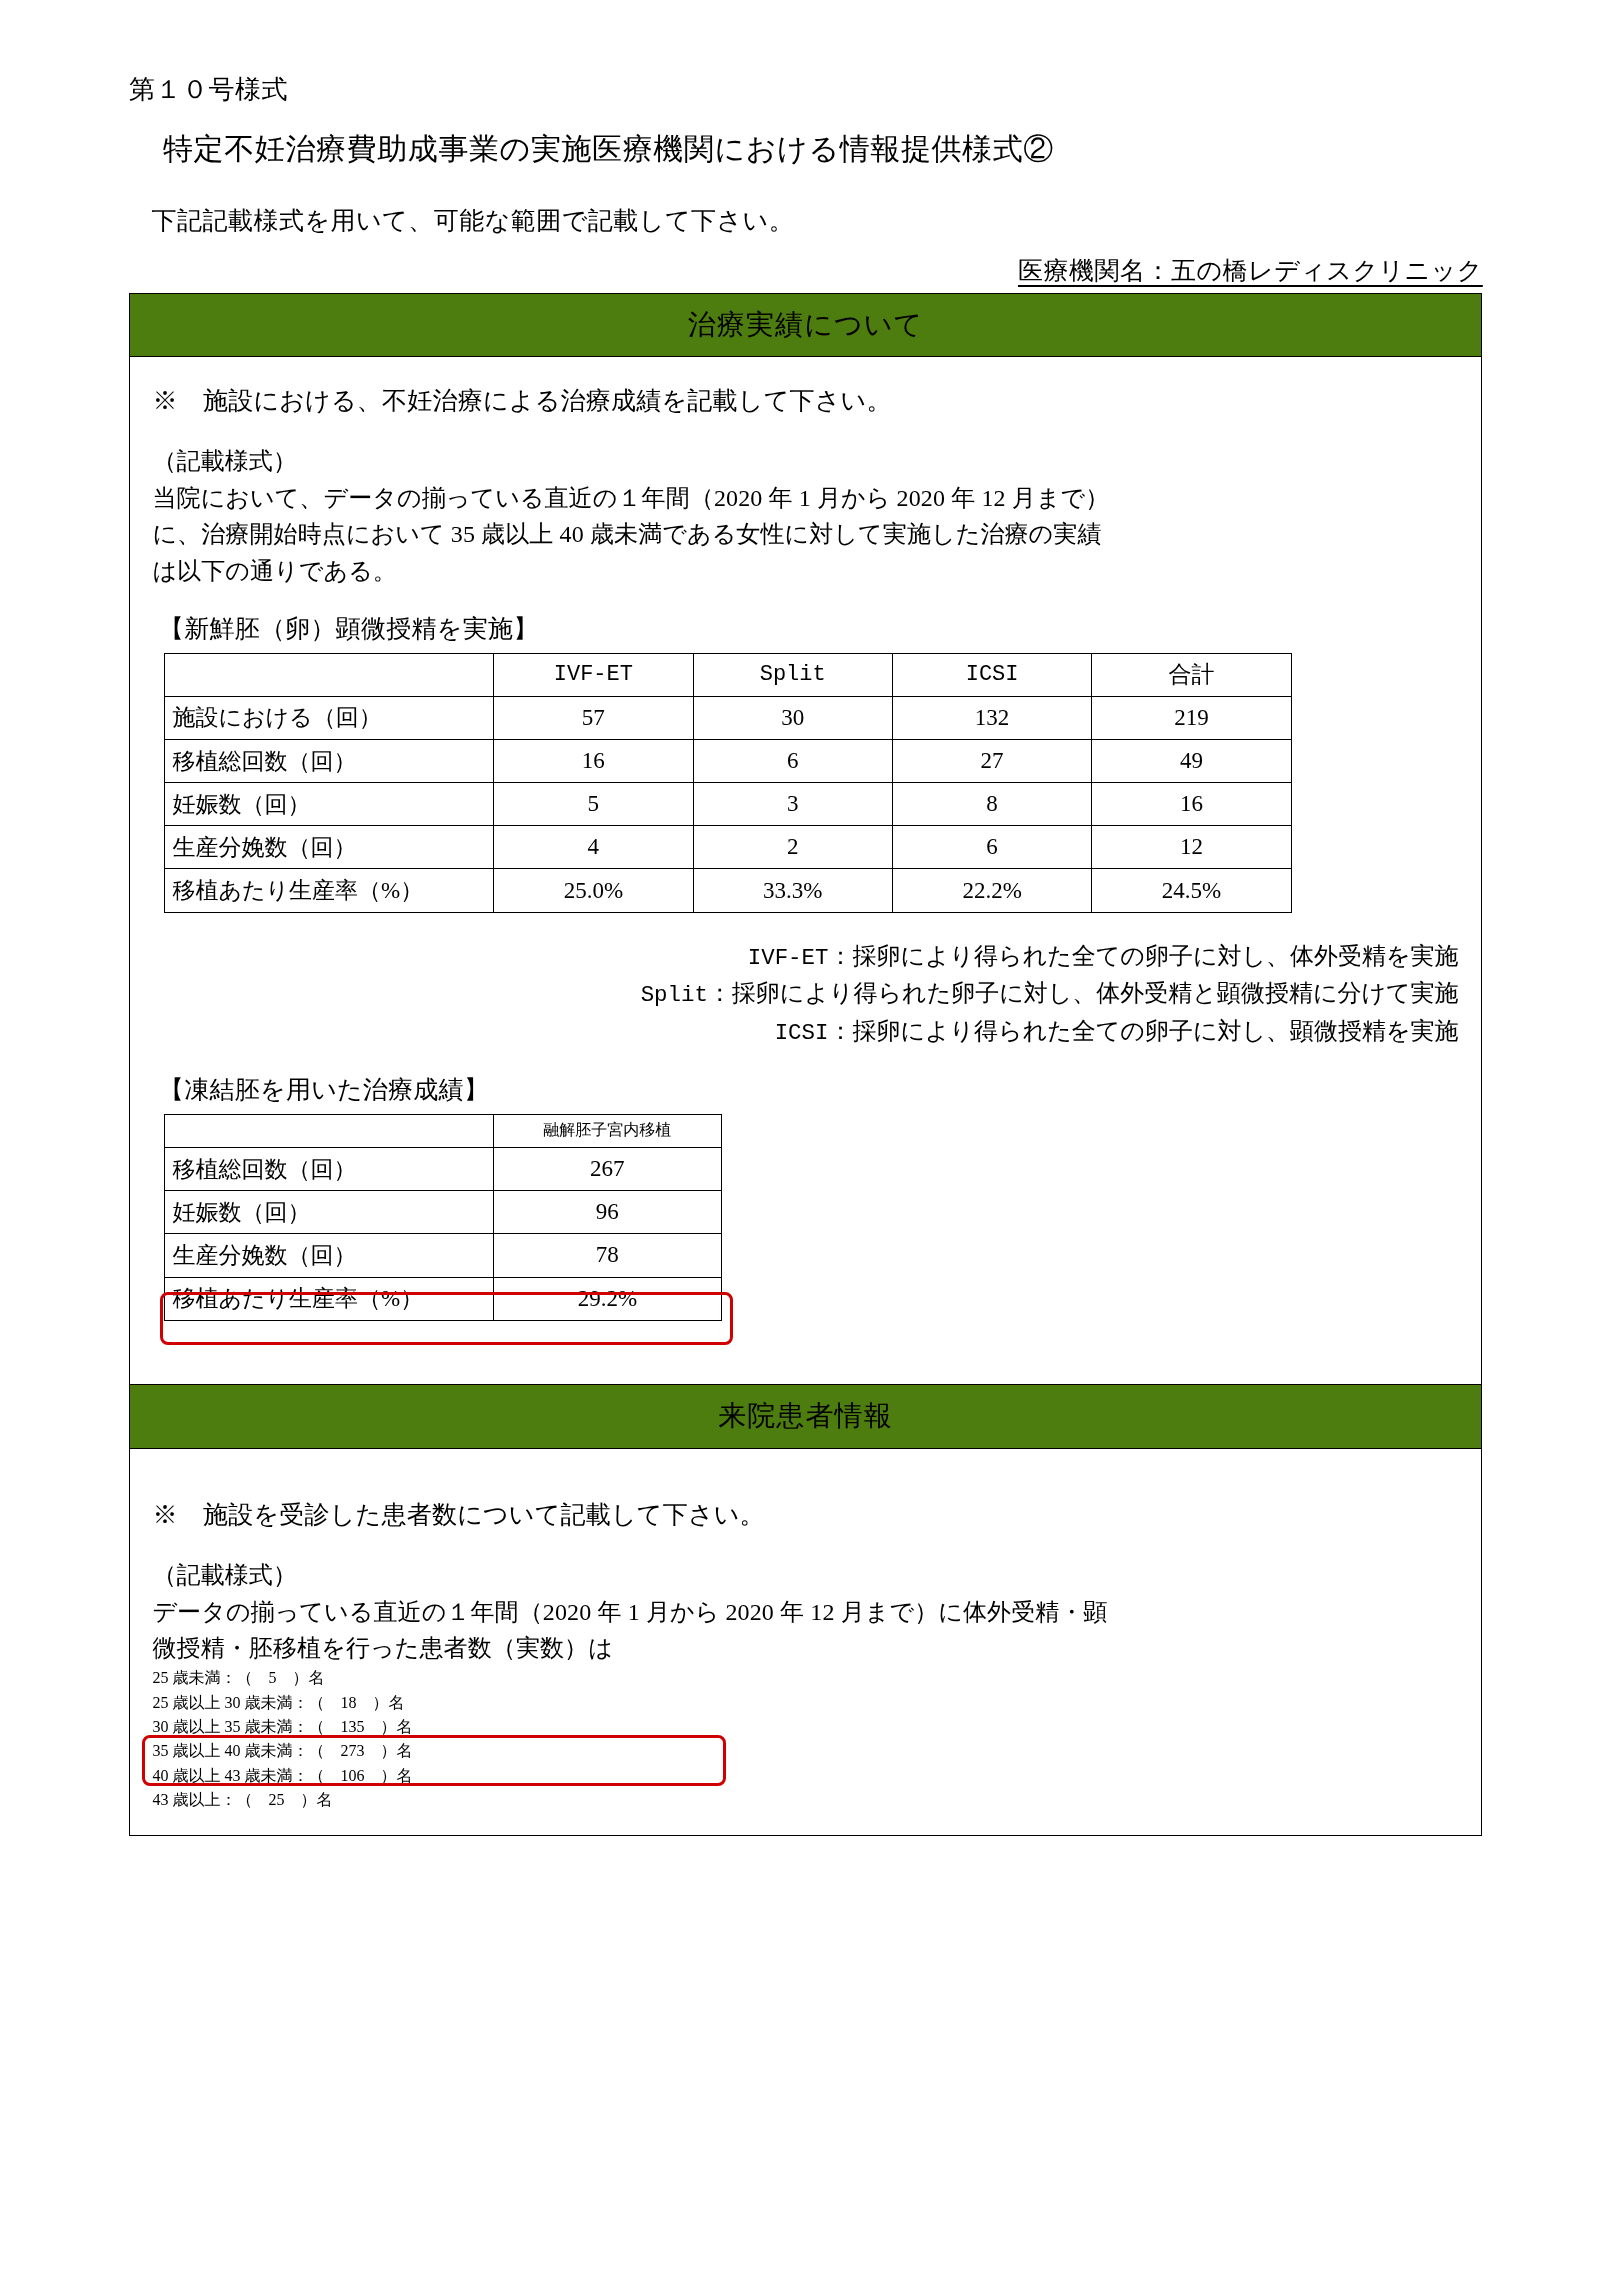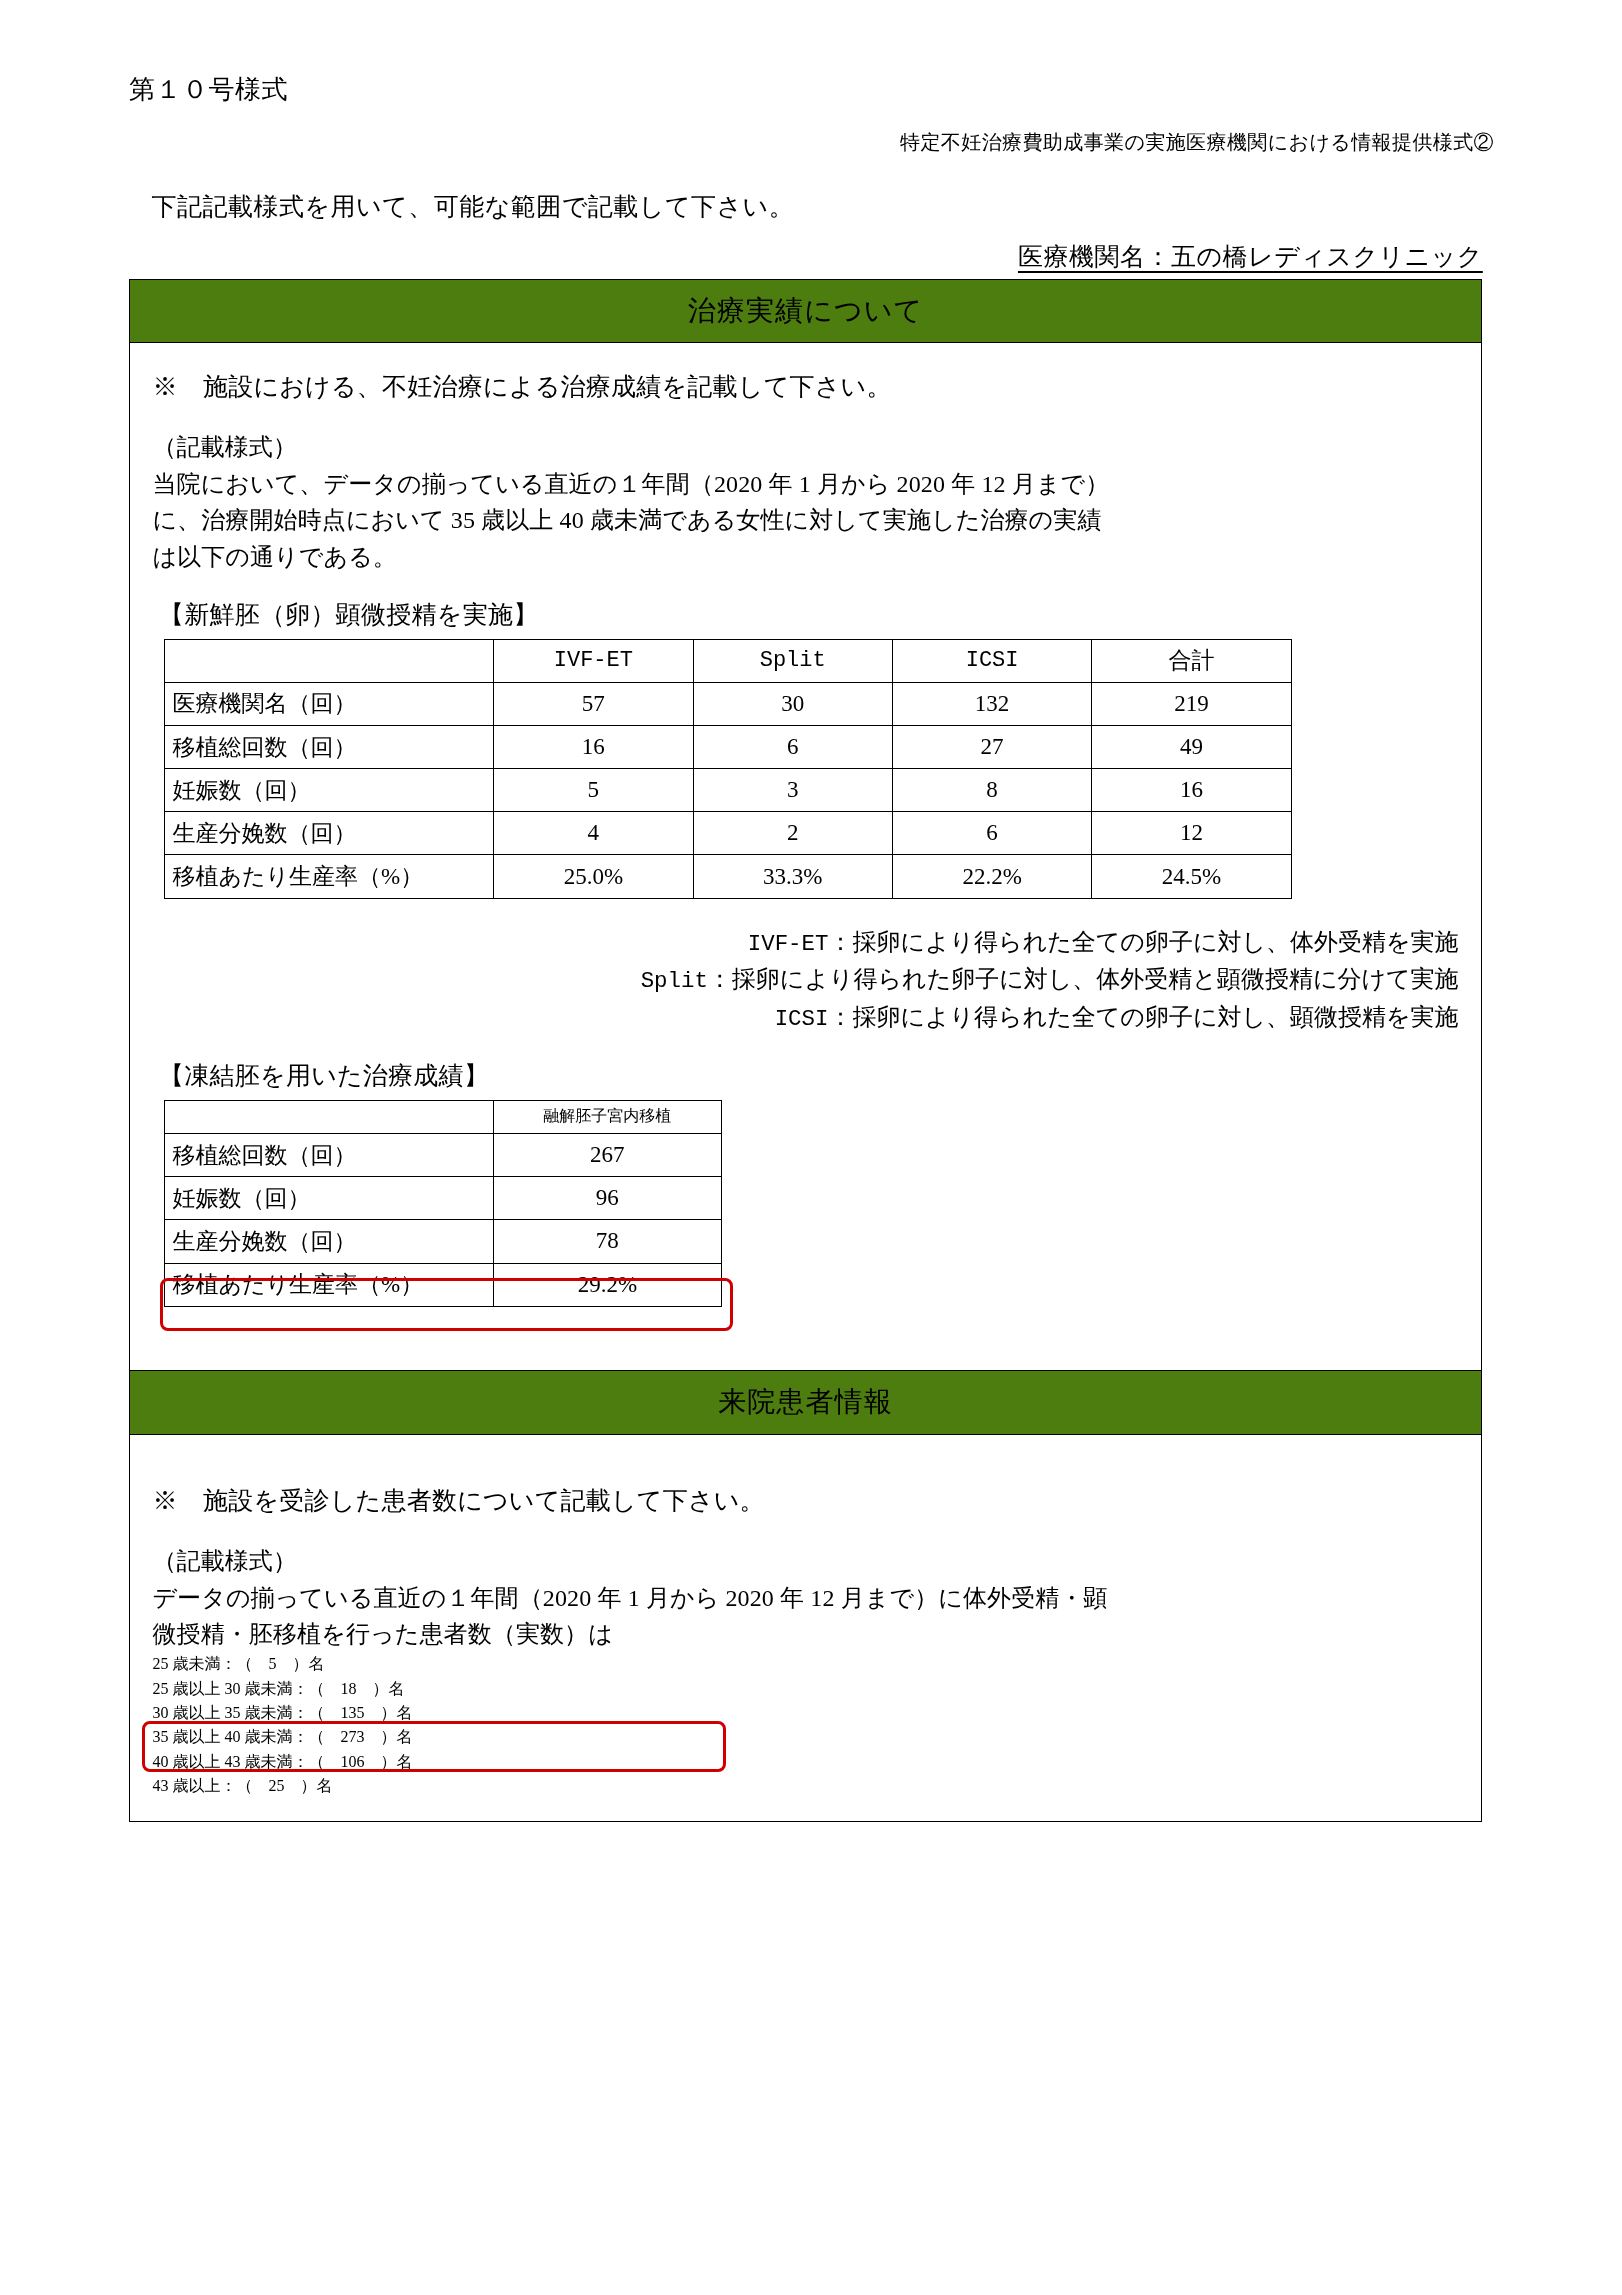--- a/index.html
+++ b/index.html
@@ -23,22 +23,22 @@
     box-sizing: border-box;
     padding: 73px 129px 0 129px;
   }
   .form-no {
     font-size: 26px;
     line-height: 1.3;
     letter-spacing: 0.02em;
     margin: 0 0 22.4px 0;
   }
   .doc-title {
-    font-size: 20px;
-    text-align: right;
+    font-size: 30px;
+    text-align: left;
     letter-spacing: 0.02em;
     margin: 0 0 34px 0;
     padding-left: 34px;
   }
   .instruction {
     font-size: 25px;
     letter-spacing: 0.02em;
     margin: 17px 0 17px 22.4px;
   }
   .clinic-line {
@@ -176,21 +176,21 @@
       <table class="data fresh">
         <tbody>
             <tr>
           <th class="rowlabel"></th>
           <th class="val head-latin">IVF-ET</th>
           <th class="val head-latin">Split</th>
           <th class="val head-latin">ICSI</th>
           <th class="val">合計</th>
         </tr>
         <tr>
-          <td class="rowlabel">医療機関名（回）</td>
+          <td class="rowlabel">施設における（回）</td>
           <td class="val">57</td>
           <td class="val">30</td>
           <td class="val">132</td>
           <td class="val">219</td>
         </tr>
         <tr>
           <td class="rowlabel">移植総回数（回）</td>
           <td class="val">16</td>
           <td class="val">6</td>
           <td class="val">27</td>

